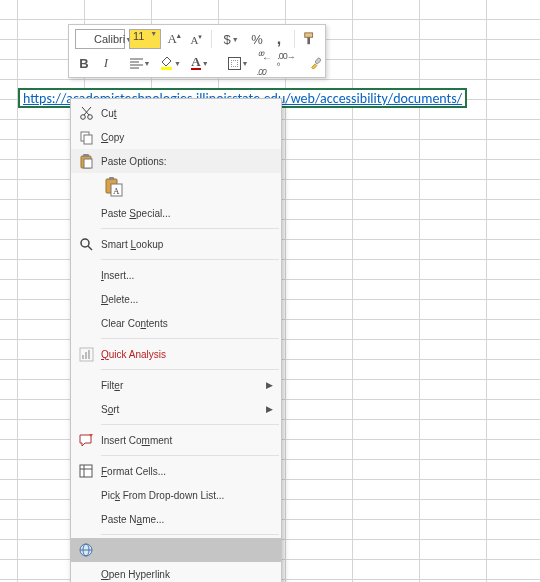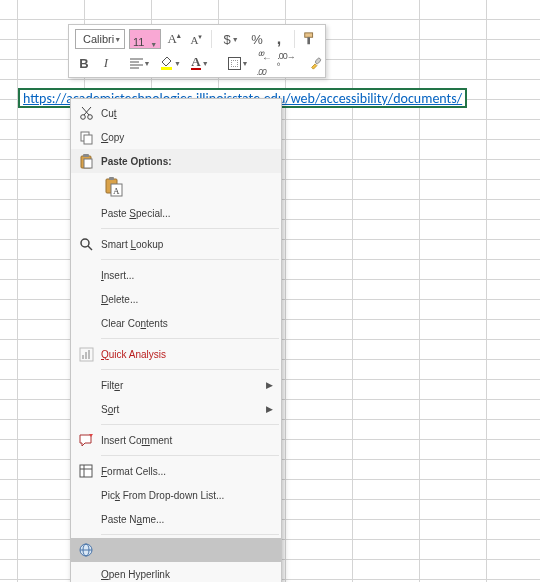--- a/index.html
+++ b/index.html
@@ -59,36 +59,36 @@
   .mt-row {
     display: flex;
     align-items: center;
     gap: 4px;
   }
   .font-name {
     width: 50px;
     height: 20px;
     border: 1px solid #ababab;
     font-size: 11px;
-    padding: 0 7px;
+    padding: 0 18px;
     display: flex;
     align-items: center;
     justify-content: space-between;
     background: #ffffff;
   }
   .font-size {
     width: 34px;
     height: 20px;
     border: 1px solid #ababab;
     font-size: 11px;
     padding: 0 3px;
     display: flex;
-    align-items: flex-end;
+    align-items: flex-start;
     justify-content: space-between;
-    background: #f9a8d4;
+    background: #fde047;
   }
   .dd-arrow {
     font-size: 7px;
     color: #666;
   }
   .mt-btn {
     min-width: 18px;
     height: 20px;
     display: flex;
     align-items: center;
@@ -543,21 +543,21 @@
   </div>
 
   <div class="cm-item hover-header">
     <div class="cm-icon-col">
         <svg width="15" height="15">
           <rect x="2" y="2" width="10" height="12" rx="1" fill="#d9a24a" stroke="#9a7030"></rect>
           <rect x="4" y="0" width="6" height="3" rx="1" fill="#888"></rect>
           <rect x="5" y="5" width="8" height="9" fill="#fff" stroke="#777"></rect>
         </svg>
       </div>
-    <div class="cm-label" style="font-weight:bold;">Paste Options:</div>
+    <div class="cm-label" style="font-weight:normal;">Paste Options:</div>
   </div>
 
   <div class="paste-row">
     <div class="paste-btn">
       <svg width="20" height="20">
           <rect x="2" y="2" width="11" height="14" rx="1" fill="#d9a24a" stroke="#9a7030"></rect>
           <rect x="5" y="0" width="5" height="3" rx="1" fill="#888"></rect>
           <rect x="7" y="7" width="11" height="12" fill="#fff" stroke="#777"></rect>
           <text x="9" y="17" font-size="9" fill="#444" font-family="serif">A</text>
         </svg>

